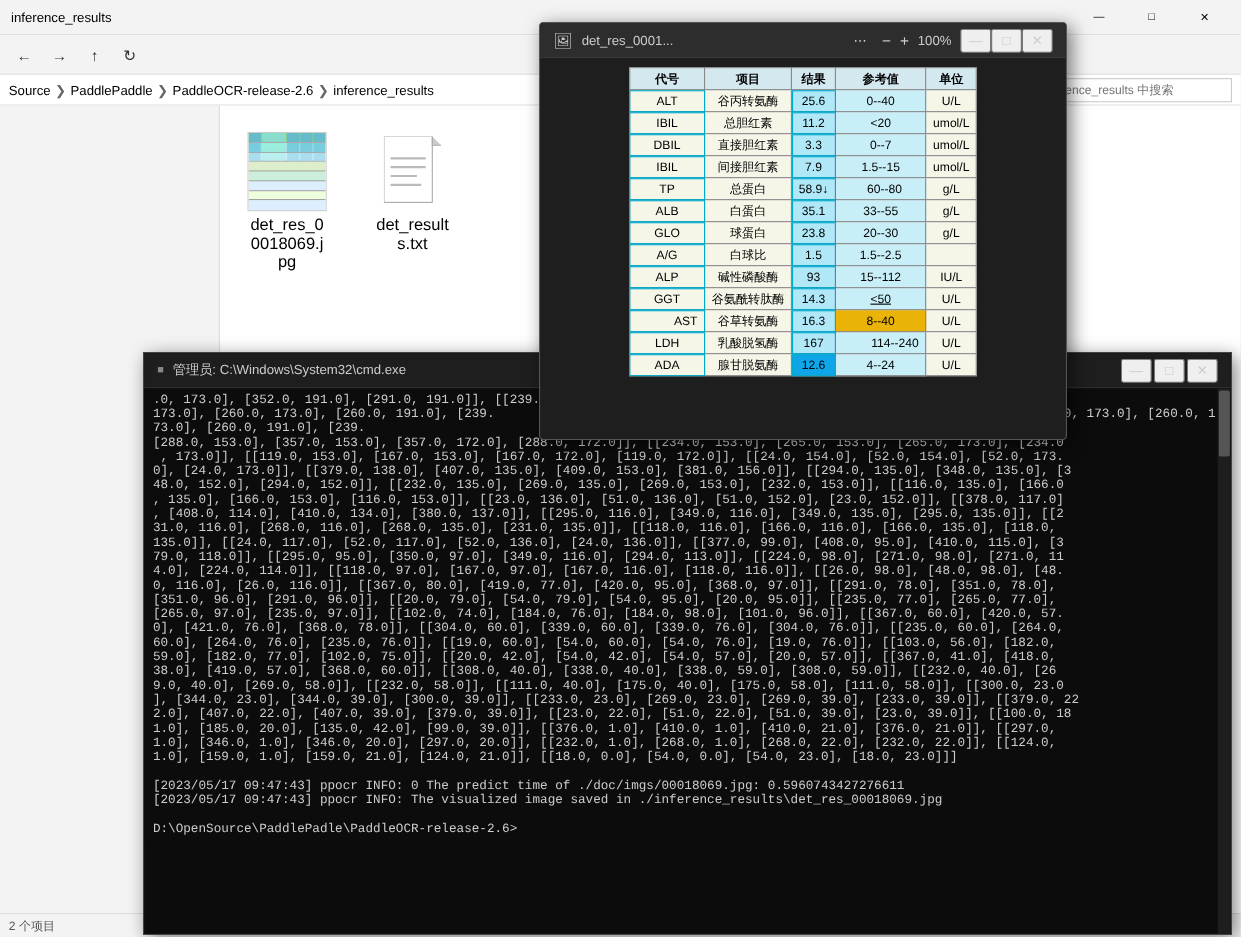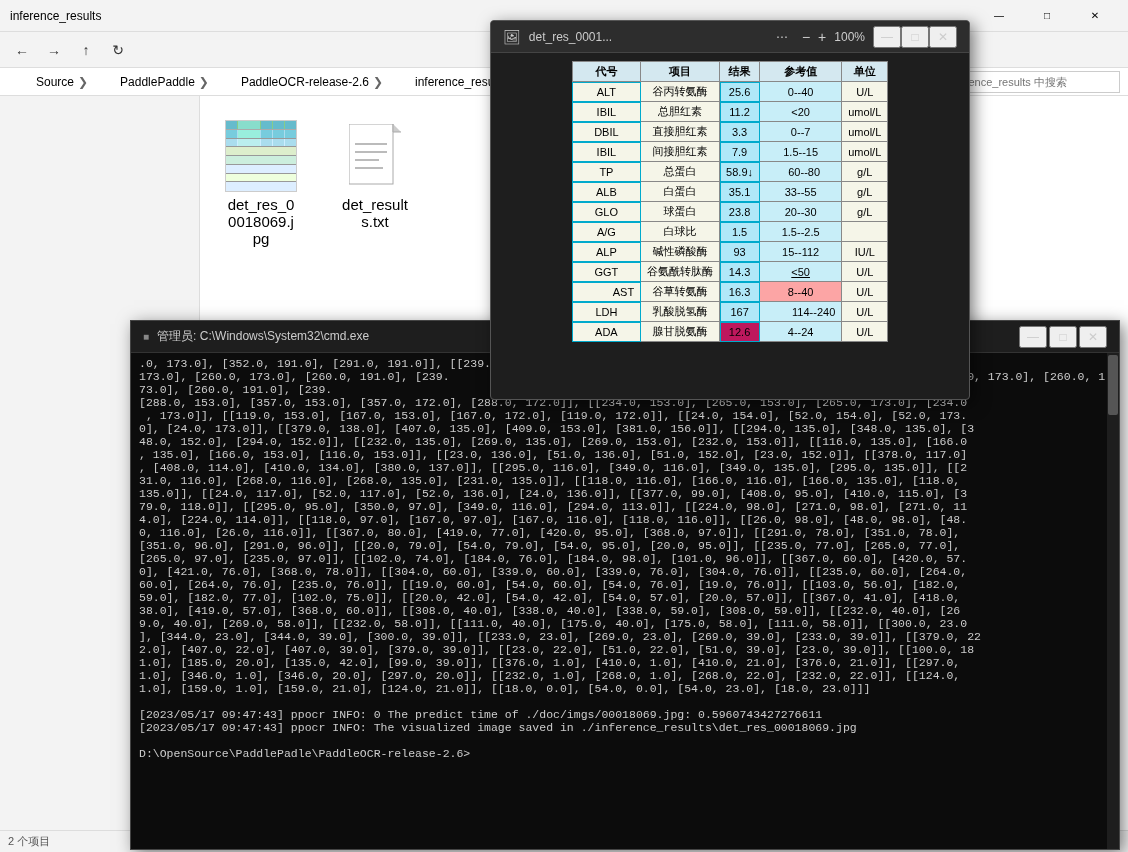--- a/index.html
+++ b/index.html
@@ -332,21 +332,20 @@
       background: transparent;
       border: none;
       cursor: pointer;
       font-size: 14px;
       color: #333;
     }
 
     .breadcrumb-item {
       color: #000;
       cursor: pointer;
-      margin-left: 28px;
     }
   </style>
 </head>
 <body>
 
 <div class="explorer">
 
   <div class="explorer-titlebar">
     <span class="explorer-titlebar-title">inference_results</span>
     <div class="titlebar-buttons">
@@ -532,34 +531,34 @@
             <td style="outline: rgb(0, 170, 204) solid 1.5px; outline-offset: -1px; text-align: center;">GGT</td>
             <td>谷氨酰转肽酶</td>
             <td style="background: rgb(176, 232, 248); outline: rgb(0, 170, 204) solid 1.5px; outline-offset: -1px;">14.3</td>
             <td style="background: rgb(200, 238, 248); text-decoration: underline;">&lt;50</td>
             <td>U/L</td>
           </tr>
           <tr>
             <td style="outline: rgb(0, 170, 204) solid 1.5px; outline-offset: -1px; padding-left: 40px;">AST</td>
             <td>谷草转氨酶</td>
             <td style="background: rgb(176, 232, 248); outline: rgb(0, 170, 204) solid 1.5px; outline-offset: -1px;">16.3</td>
-            <td style="background: #fca5a5;">8--40</td>
+            <td style="background: #eab308;">8--40</td>
             <td>U/L</td>
           </tr>
           <tr>
             <td style="outline: rgb(0, 170, 204) solid 1.5px; outline-offset: -1px;">LDH</td>
             <td>乳酸脱氢酶</td>
             <td style="background: rgb(176, 232, 248); outline: rgb(0, 170, 204) solid 1.5px; outline-offset: -1px;">167</td>
             <td style="background: rgb(200, 238, 248); padding-left: 32px;">114--240</td>
             <td>U/L</td>
           </tr>
           <tr>
             <td style="outline: rgb(0, 170, 204) solid 1.5px; outline-offset: -1px;">ADA</td>
             <td>腺甘脱氨酶</td>
-            <td style="background: #be185d; outline: rgb(0, 170, 204) solid 1.5px; outline-offset: -1px;">12.6</td>
+            <td style="background: #0ea5e9; outline: rgb(0, 170, 204) solid 1.5px; outline-offset: -1px;">12.6</td>
             <td style="background: rgb(200, 238, 248);">4--24</td>
             <td>U/L</td>
           </tr>
         </tbody>
     </table>
   </div>
 </div>
 
 <div class="cmd-window">
   <div class="cmd-titlebar">

